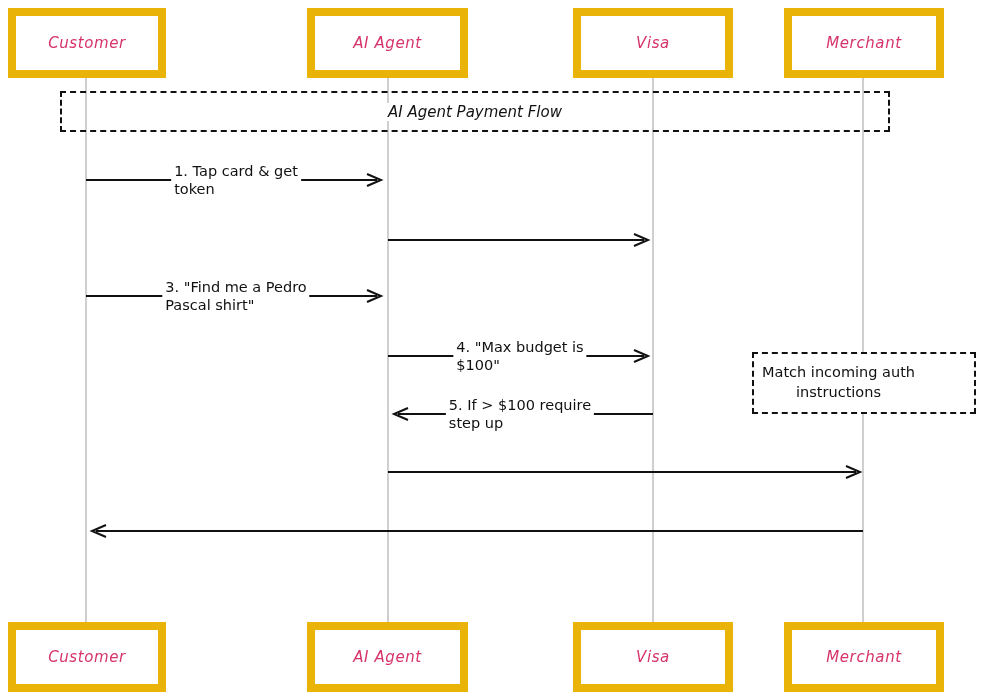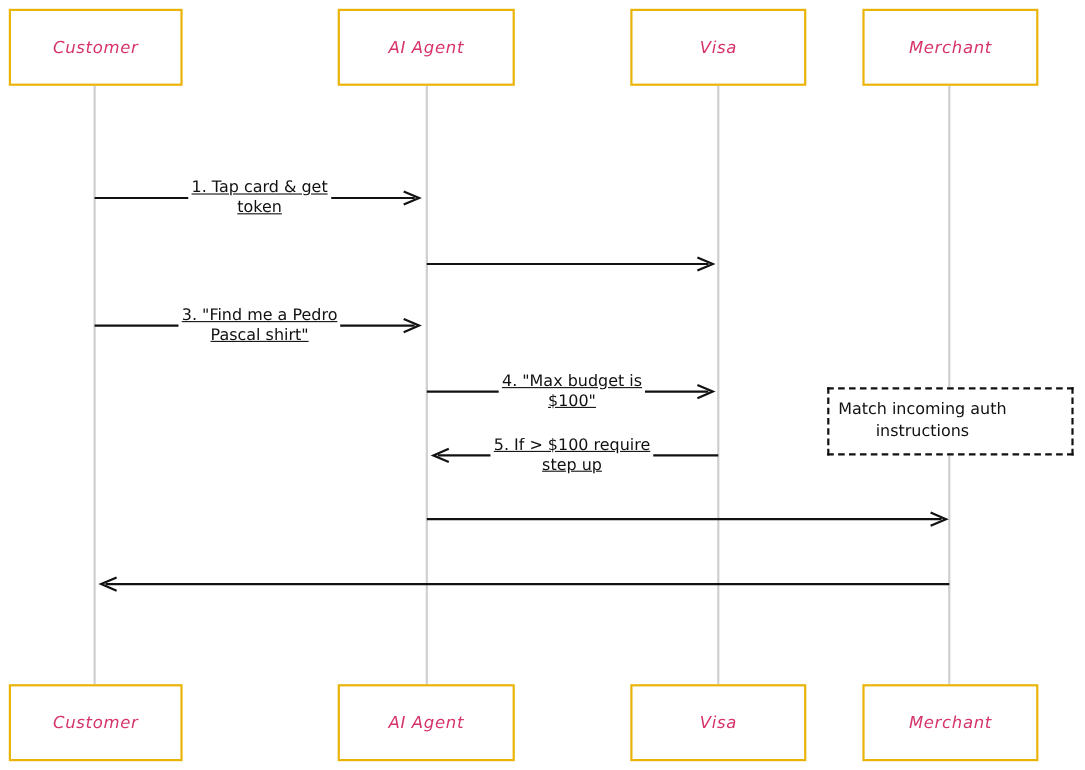--- a/index.html
+++ b/index.html
@@ -17,21 +17,21 @@
     position: relative;
     width: 986px;
     height: 700px;
     background: #ffffff;
   }
 
   
   .participant {
     position: absolute;
     box-sizing: border-box;
-    border: 2px solid #eab308;
+    border: 8px solid #eab308;
     background: #ffffff;
     display: flex;
     align-items: center;
     justify-content: center;
     z-index: 4;
   }
   .participant-label {
     color: #d6336c;
     font-family: "DejaVu Sans", sans-serif;
     font-size: 15px;
@@ -93,31 +93,29 @@
   .message {
     position: absolute;
     z-index: 2;
   }
   .message svg {
     display: block;
     overflow: visible;
   }
   .msg-label {
     position: absolute;
-    text-align: center;
     font-size: 14.5px;
     color: #111111;
     line-height: 1.25;
     font-family: "DejaVu Sans", sans-serif;
     background: #ffffff;
     padding: 0 3px;
     z-index: 6;
     white-space: pre-line;
     transform: translate(-50%, -50%);
-    text-decoration: underline;
   }
 </style>
 </head>
 <body>
 
 <div id="diagram">
 
   <div class="lifeline" style="left:85px; top:78px; height:545px;"></div>
   <div class="lifeline" style="left:387px; top:78px; height:545px;"></div>
   <div class="lifeline" style="left:652px; top:78px; height:545px;"></div>
@@ -129,20 +127,23 @@
   <div class="participant" style="left:307px; top:8px; width:161px; height:70px;">
     <span class="participant-label">AI Agent</span>
   </div>
   <div class="participant" style="left:573px; top:8px; width:160px; height:70px;">
     <span class="participant-label">Visa</span>
   </div>
   <div class="participant" style="left:784px; top:8px; width:160px; height:70px;">
     <span class="participant-label">Merchant</span>
   </div>
 
+  <div class="fragment" style="left:60px; top:91px; width:830px; height:41px;">
+    <span class="fragment-label">AI Agent Payment Flow</span>
+  </div>
 
   <div class="message" style="left:85px; top:172px; width:303px; height:16px;">
     <svg width="303" height="16" viewBox="0 0 303 16">
       <line x1="1" y1="8" x2="292" y2="8" stroke="#111111" stroke-width="2"></line>
       <polyline points="282,2 296,8 282,14" fill="none" stroke="#111111" stroke-width="2"></polyline>
     </svg>
   </div>
   <div class="msg-label" style="left:236px; top:180px;">1. Tap card &amp; get
 token</div>
 

